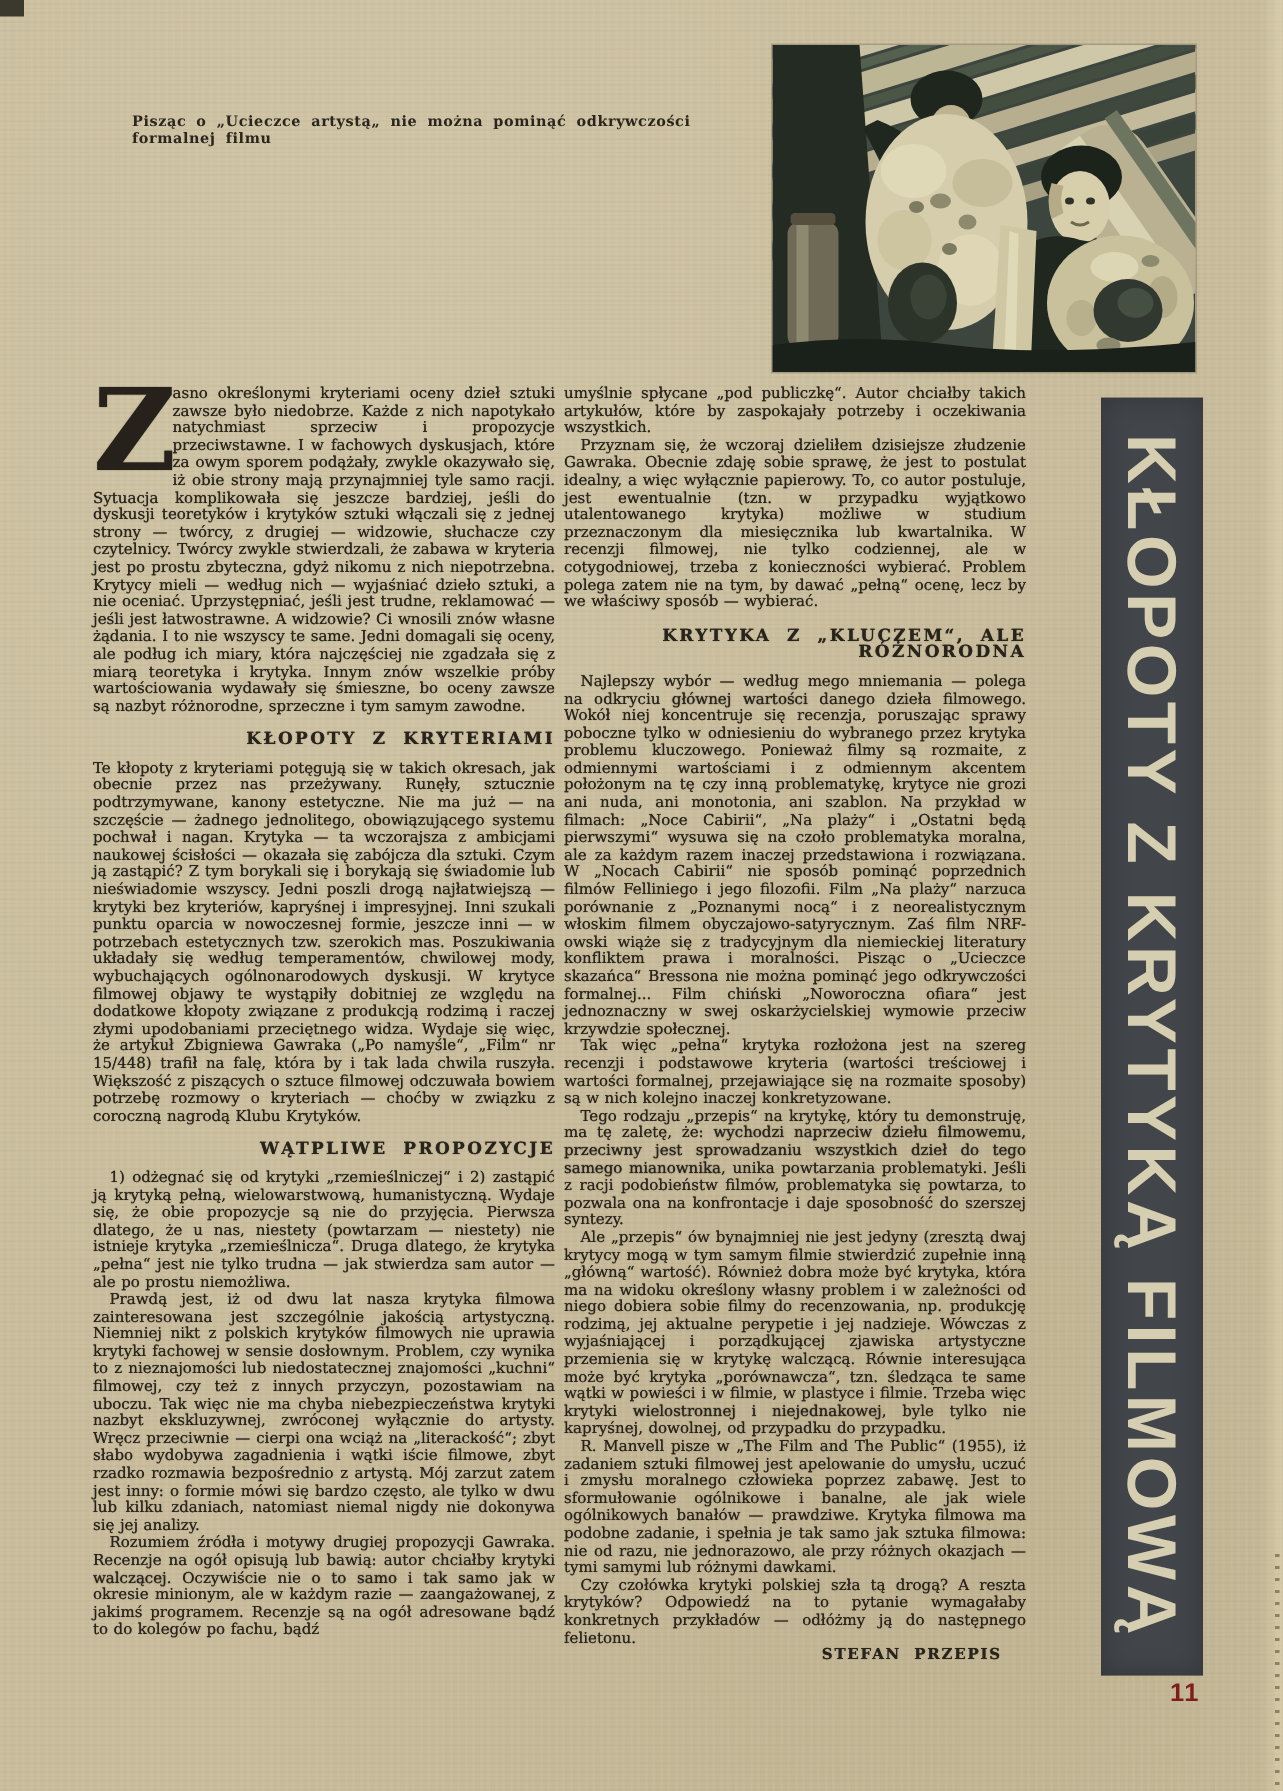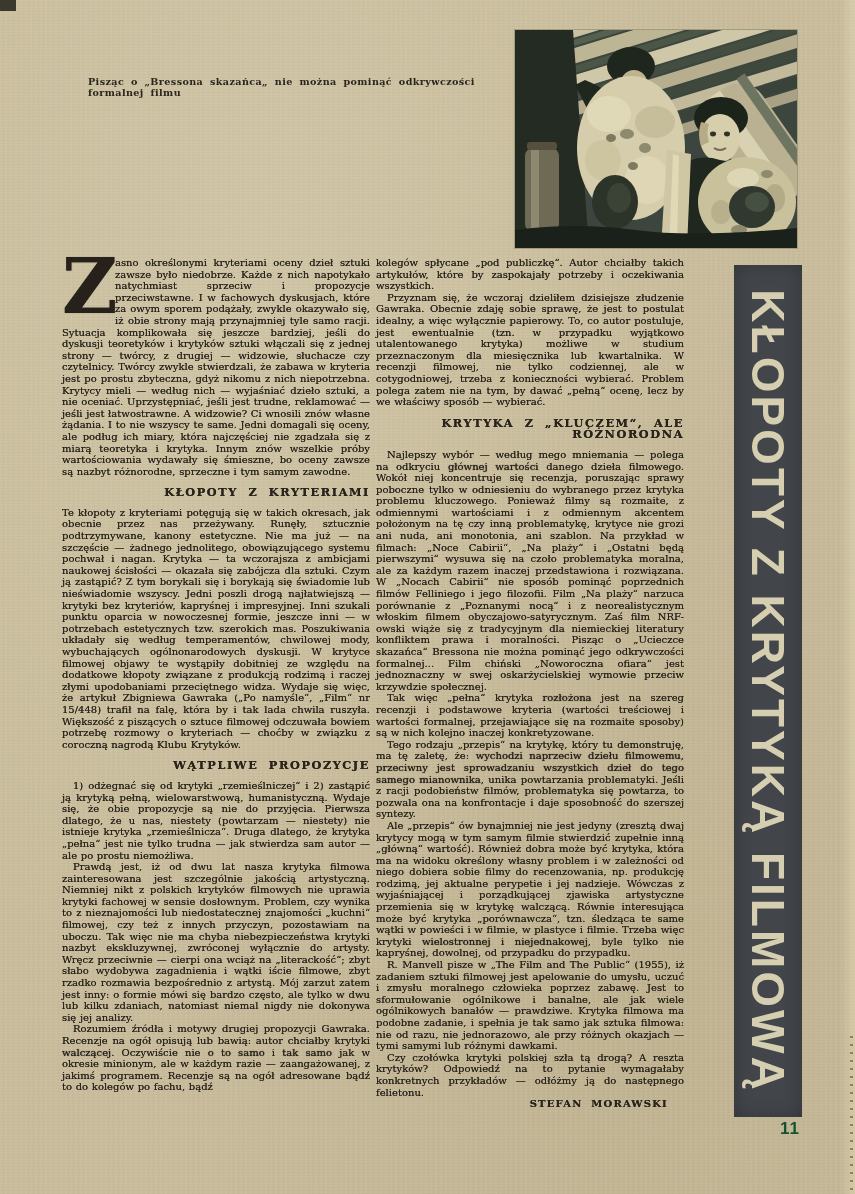--- a/index.html
+++ b/index.html
@@ -55,32 +55,32 @@
   }
   .dropcap{
     float:left;font-size:76px;line-height:56px;height:57px;width:46px;
     font-weight:bold;margin:2px 7px 0 0;color:#26211a;
     text-shadow:0 0 .7px rgba(35,30,22,.9);
   }
   b{font-weight:normal;text-shadow:0 0 .8px rgba(25,20,14,1);}
   .author{margin-top:6px;text-align:right;padding-right:16px;font-weight:bold;
     letter-spacing:1.2px;word-spacing:4px;text-indent:0;}
   .page-number{position:absolute;left:780px;top:1119px;
-    font-family:"Liberation Sans", sans-serif;font-weight:bold;font-size:17px;color:#14532d;
+    font-family:"Liberation Sans", sans-serif;font-weight:bold;font-size:17px;color:#7f1d1d;
     letter-spacing:1px;}
 </style>
 </head>
 <body>
 
 <div class="grain"></div>
 <div class="corner-mark"></div>
 <div class="edge-light"></div>
 <div class="edge-dots"></div>
 
-<div class="caption">Pisząc o „Bressona skazańca„ nie można pominąć odkrywczości formalnej filmu</div>
+<div class="caption">Pisząc o „Ucieczce artystą„ nie można pominąć odkrywczości formalnej filmu</div>
 
 <div class="photo">
   <svg width="282" height="218" viewBox="0 0 282 218">
     <defs>
       <clipPath id="ph">
           <rect x="0" y="0" width="282" height="218"></rect>
         </clipPath>
     </defs>
     <g clip-path="url(#ph)">
       <rect x="0" y="0" width="282" height="218" fill="#3c463f"></rect>
@@ -164,25 +164,25 @@
   <p class="noindent"><span class="dropcap">Z</span><span>asno określonymi kryteriami oceny dzieł sztuki zawsze było niedobrze. Każde z nich napotykało natychmiast sprzeciw i propozycje przeciwstawne. I w fachowych dyskusjach, które za owym sporem podążały, zwykle okazywało się, iż obie strony mają przynajmniej tyle samo racji. Sytuacja komplikowała się jeszcze bardziej, jeśli do dyskusji teoretyków i krytyków sztuki włączali się z jednej strony — twórcy, z drugiej — widzowie, słuchacze czy czytelnicy. Twórcy zwykle stwierdzali, że zabawa w kryteria jest po prostu zbyteczna, gdyż nikomu z nich niepotrzebna. Krytycy mieli — według nich — wyjaśniać dzieło sztuki, a nie oceniać. Uprzystępniać, jeśli jest trudne, reklamować — jeśli jest łatwostrawne. A widzowie? Ci wnosili znów własne żądania. I to nie wszyscy te same. Jedni domagali się oceny, ale podług ich miary, która najczęściej nie zgadzała się z miarą teoretyka i krytyka. Innym znów wszelkie próby wartościowania wydawały się śmieszne, bo oceny zawsze są nazbyt różnorodne, sprzeczne i tym samym zawodne.</span></p>
   <h3>KŁOPOTY Z KRYTERIAMI</h3>
   <p class="noindent">Te kłopoty z kryteriami potęgują się w takich okresach, jak obecnie przez nas przeżywany. Runęły, sztucznie podtrzymywane, kanony estetyczne. Nie ma już — na szczęście — żadnego jednolitego, obowiązującego systemu pochwał i nagan. Krytyka — ta wczorajsza z ambicjami naukowej ścisłości — okazała się zabójcza dla sztuki. Czym ją zastąpić? Z tym borykali się i borykają się świadomie lub nieświadomie wszyscy. Jedni poszli drogą najłatwiejszą — krytyki bez kryteriów, kapryśnej i impresyjnej. Inni szukali punktu oparcia w nowoczesnej formie, jeszcze inni — w potrzebach estetycznych tzw. szerokich mas. Poszukiwania układały się według temperamentów, chwilowej mody, wybuchających ogólnonarodowych dyskusji. W krytyce filmowej objawy te wystąpiły dobitniej ze względu na dodatkowe kłopoty związane z produkcją rodzimą i raczej złymi upodobaniami przeciętnego widza. Wydaje się więc, że artykuł Zbigniewa Gawraka („Po namyśle“, „Film“ nr 15/448) trafił na falę, która by i tak lada chwila ruszyła. Większość z piszących o sztuce filmowej odczuwała bowiem potrzebę rozmowy o kryteriach — choćby w związku z coroczną nagrodą Klubu Krytyków.</p>
   <h3>WĄTPLIWE PROPOZYCJE</h3>
   <p>1) odżegnać się od krytyki „rzemieślniczej“ i 2) zastąpić ją krytyką pełną, wielowarstwową, humanistyczną. Wydaje się, że obie propozycje są nie do przyjęcia. Pierwsza dlatego, że u nas, niestety (powtarzam — niestety) nie istnieje krytyka „rzemieślnicza“. Druga dlatego, że krytyka „pełna“ jest nie tylko trudna — jak stwierdza sam autor — ale po prostu niemożliwa.</p>
   <p>Prawdą jest, iż od dwu lat nasza krytyka filmowa zainteresowana jest szczególnie jakością artystyczną. Niemniej nikt z polskich krytyków filmowych nie uprawia krytyki fachowej w sensie dosłownym. Problem, czy wynika to z nieznajomości lub niedostatecznej znajomości „kuchni“ filmowej, czy też z innych przyczyn, pozostawiam na uboczu. Tak więc nie ma chyba niebezpieczeństwa krytyki nazbyt ekskluzywnej, zwróconej wyłącznie do artysty. Wręcz przeciwnie — cierpi ona wciąż na „literackość“; zbyt słabo wydobywa zagadnienia i wątki iście filmowe, zbyt rzadko rozmawia bezpośrednio z artystą. Mój zarzut zatem jest inny: o formie mówi się bardzo często, ale tylko w dwu lub kilku zdaniach, natomiast niemal nigdy nie dokonywa się jej analizy.</p>
   <p><span>Rozumiem źródła i motywy drugiej propozycji Gawraka. Recenzje na ogół opisują lub bawią: autor chciałby krytyki </span><b>walczącej</b><span>. Oczywiście nie </span><b>o to samo</b><span> i </span><b>tak samo</b><span> jak w okresie minionym, ale w każdym razie — zaangażowanej, z jakimś programem. Recenzje są na ogół adresowane bądź to do kolegów po fachu, bądź</span></p>
 </div>
 
 <div class="col col2">
-  <p class="noindent">kolegów spłycane „pod publiczkę“. Autor chciałby takich artykułów, które by zaspokajały potrzeby i oczekiwania wszystkich.</p>
+  <p class="noindent">umyślnie spłycane „pod publiczkę“. Autor chciałby takich artykułów, które by zaspokajały potrzeby i oczekiwania wszystkich.</p>
   <p>Przyznam się, że wczoraj dzieliłem dzisiejsze złudzenie Gawraka. Obecnie zdaję sobie sprawę, że jest to postulat idealny, a więc wyłącznie papierowy. To, co autor postuluje, jest ewentualnie (tzn. w przypadku wyjątkowo utalentowanego krytyka) możliwe w studium przeznaczonym dla miesięcznika lub kwartalnika. W recenzji filmowej, nie tylko codziennej, ale w cotygodniowej, trzeba z konieczności wybierać. Problem polega zatem nie na tym, by dawać „pełną“ ocenę, lecz by we właściwy sposób — wybierać.</p>
   <h3>KRYTYKA Z „KLUCZEM“, ALE RÓŻNORODNA</h3>
   <p><span>Najlepszy wybór — według mego mniemania — polega na odkryciu </span><b>głównej wartości</b><span> danego dzieła filmowego. Wokół niej koncentruje się recenzja, poruszając sprawy poboczne tylko w odniesieniu do wybranego przez krytyka problemu kluczowego. Ponieważ filmy są rozmaite, z odmiennymi wartościami i z odmiennym akcentem położonym na tę czy inną problematykę, krytyce nie grozi ani nuda, ani monotonia, ani szablon. Na przykład w filmach: „Noce Cabirii“, „Na plaży“ i „Ostatni będą pierwszymi“ wysuwa się na czoło problematyka moralna, ale za każdym razem inaczej przedstawiona i rozwiązana. W „Nocach Cabirii“ nie sposób pominąć poprzednich filmów Felliniego i jego filozofii. Film „Na plaży“ narzuca porównanie z „Poznanymi nocą“ i z neorealistycznym włoskim filmem obyczajowo-satyrycznym. Zaś film NRF-owski wiąże się z tradycyjnym dla niemieckiej literatury konfliktem prawa i moralności. Pisząc o „Ucieczce skazańca“ Bressona nie można pominąć jego odkrywczości formalnej... Film chiński „Noworoczna ofiara“ jest jednoznaczny w swej oskarżycielskiej wymowie przeciw krzywdzie społecznej.</span></p>
   <p><span>Tak więc „pełna“ krytyka </span><b>rozłożona</b><span> jest na szereg recenzji i podstawowe kryteria (wartości treściowej i wartości formalnej, przejawiające się na rozmaite sposoby) są w nich kolejno inaczej konkretyzowane.</span></p>
   <p><span>Tego rodzaju „przepis“ na krytykę, który tu demonstruję, ma tę zaletę, że: </span><b>wychodzi naprzeciw dziełu filmowemu, przeciwny jest sprowadzaniu wszystkich dzieł do tego samego mianownika</b><span>, unika powtarzania problematyki. Jeśli z racji podobieństw filmów, problematyka się powtarza, to pozwala ona na konfrontacje i daje sposobność do szerszej syntezy.</span></p>
   <p><span>Ale „przepis“ ów bynajmniej nie jest jedyny (zresztą dwaj krytycy mogą w tym samym filmie stwierdzić zupełnie inną „główną“ wartość). Również dobra może być krytyka, która ma na widoku określony własny problem i w zależności od niego dobiera sobie filmy do recenzowania, np. produkcję rodzimą, jej aktualne perypetie i jej nadzieje. Wówczas z wyjaśniającej i porządkującej zjawiska artystyczne przemienia się w krytykę walczącą. Równie interesująca może być krytyka „porównawcza“, tzn. śledząca te same wątki w powieści i w filmie, w plastyce i filmie. Trzeba więc krytyki </span><b>wielostronnej i niejednakowej</b><span>, byle tylko nie kapryśnej, dowolnej, od przypadku do przypadku.</span></p>
   <p>R. Manvell pisze w „The Film and The Public“ (1955), iż zadaniem sztuki filmowej jest apelowanie do umysłu, uczuć i zmysłu moralnego człowieka poprzez zabawę. Jest to sformułowanie ogólnikowe i banalne, ale jak wiele ogólnikowych banałów — prawdziwe. Krytyka filmowa ma podobne zadanie, i spełnia je tak samo jak sztuka filmowa: nie od razu, nie jednorazowo, ale przy różnych okazjach — tymi samymi lub różnymi dawkami.</p>
   <p>Czy czołówka krytyki polskiej szła tą drogą? A reszta krytyków? Odpowiedź na to pytanie wymagałaby konkretnych przykładów — odłóżmy ją do następnego felietonu.</p>
-  <p class="author">STEFAN MORAWSKI</p>
+  <p class="author">STEFAN PRZEPIS</p>
 </div>
 
 <div class="page-number">11</div>
 
 </body></html>

